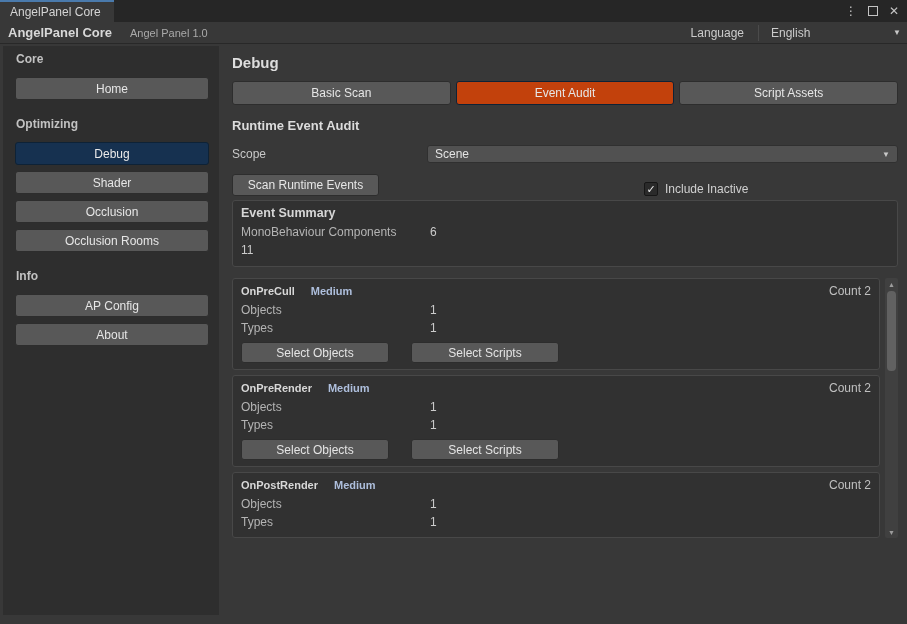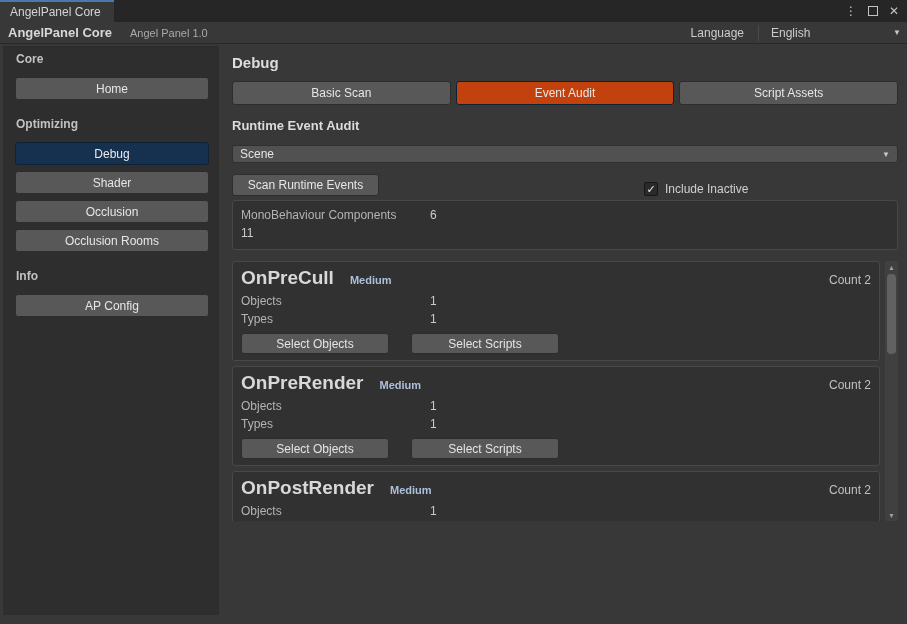--- a/index.html
+++ b/index.html
@@ -97,21 +97,21 @@
   .kv-value { color: #cccccc; }
 
   
   .scroll-area { display: flex; height: 260px; overflow: hidden; }
   .cards { flex: 1; overflow: hidden; }
   .card {
     background: #313131; border: 1px solid #484848; border-radius: 3px;
     padding: 5px 8px 6px; margin-bottom: 5px;
   }
   .card-header { display: flex; align-items: baseline; margin-bottom: 3px; }
-  .event-name { font-size: 19px; font-weight: bold; color: #d8d8d8; }
+  .event-name { font-size: 11px; font-weight: bold; color: #d8d8d8; }
   .severity { font-size: 11px; font-weight: bold; color: #aebfdd; margin-left: 16px; }
   .count { margin-left: auto; font-size: 12px; color: #c0c0c0; }
   .card-buttons { display: flex; gap: 22px; margin-top: 5px; }
   .card-btn {
     width: 148px; height: 21px; background: #585858; border: 1px solid #2d2d2d; border-radius: 3px;
     color: #e4e4e4; font-size: 12px; display: flex; align-items: center; justify-content: center; cursor: default;
   }
 
   
   .scrollbar {
@@ -156,49 +156,52 @@
     <div class="side-btn">Home</div>
 
     <div class="section-label spaced">Optimizing</div>
     <div class="side-btn selected">Debug</div>
     <div class="side-btn">Shader</div>
     <div class="side-btn">Occlusion</div>
     <div class="side-btn">Occlusion Rooms</div>
 
     <div class="section-label spaced">Info</div>
     <div class="side-btn">AP Config</div>
+    <div class="side-btn">About</div>
   </div>
 
   <div class="main">
     <div class="page-title">Debug</div>
 
     <div class="tab-row">
       <div class="tab-btn">Basic Scan</div>
       <div class="tab-btn selected">Event Audit</div>
       <div class="tab-btn">Script Assets</div>
     </div>
 
     <div class="section-title">Runtime Event Audit</div>
 
     <div class="scope-row">
+      <span class="scope-label">Scope</span>
       <div class="dropdown">
         <span>Scene</span>
         <span class="dd-arrow">▼</span>
       </div>
     </div>
 
     <div class="scan-row">
       <div class="scan-btn">Scan Runtime Events</div>
       <div class="include-group">
         <span class="checkbox">✓</span>
         <span class="include-label">Include Inactive</span>
       </div>
     </div>
 
     <div class="summary-box">
+      <div class="summary-title">Event Summary</div>
       <div class="kv-row">
         <span class="kv-label">MonoBehaviour Components</span>
         <span class="kv-value">6</span>
       </div>
       <div class="kv-row">
         <span class="kv-value">11</span>
       </div>
     </div>
 
     <div class="scroll-area">

